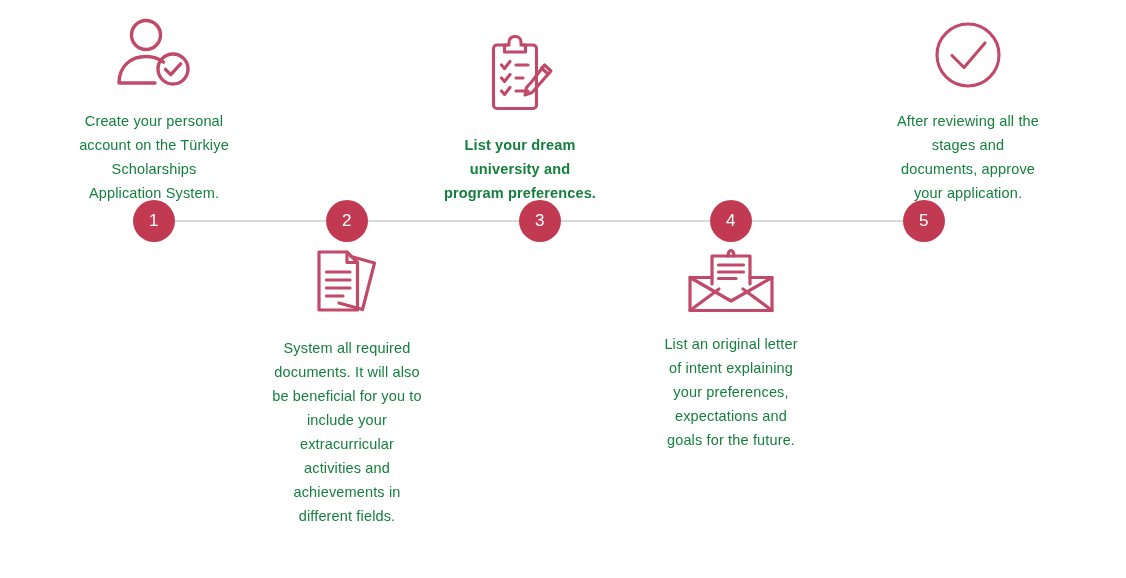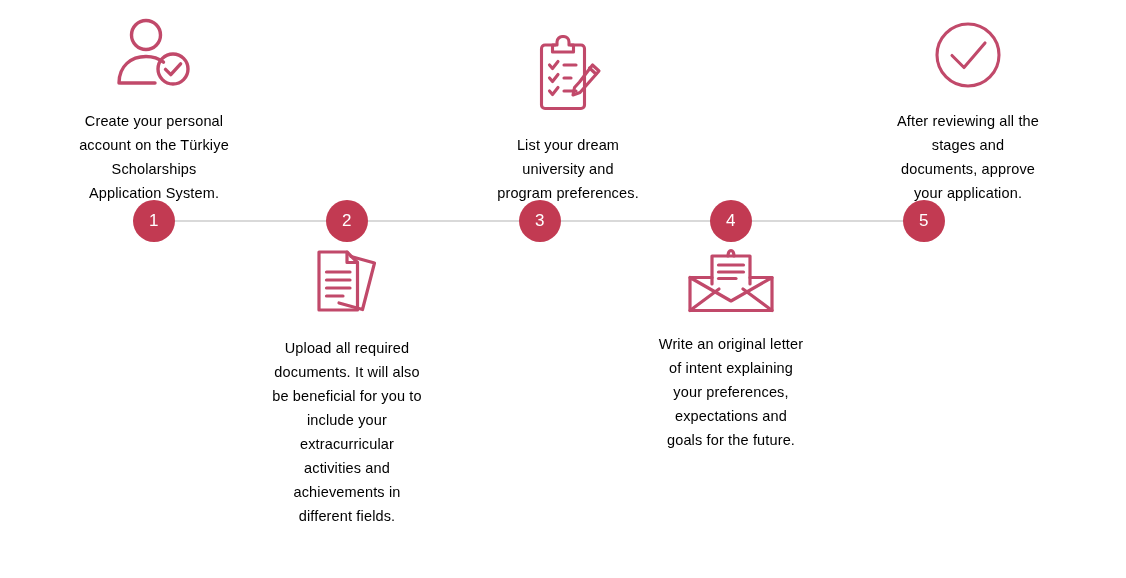--- a/index.html
+++ b/index.html
@@ -66,21 +66,21 @@
     display: block;
     margin: 0 auto;
     color: #c1496a;
   }
   .step-block.above .step-icon { margin-bottom: 16px; }
   .step-block.below .step-icon { margin-bottom: 14px; }
 
   .step-text {
     font-size: 14.5px;
     line-height: 24px;
-    color: #000000;
+    color: #15803d;
     letter-spacing: 0.15px;
     white-space: pre-line;
   }
 </style>
 </head>
 <body>
 
 <div id="timeline-root">
 
   <div class="connector-line"></div>
@@ -106,31 +106,31 @@
       <svg width="84" height="70" viewBox="0 0 84 70" fill="none" stroke="currentColor" stroke-width="3.2" stroke-linecap="round" stroke-linejoin="round">
         <path d="M46 8.5 L69.5 15 L57.5 61.5 L34 55"></path>
         <path d="M14 4 H42 L52.5 14.5 V62 H14 Z"></path>
         <path d="M42 4 V14.5 H52.5"></path>
         <line x1="21.5" y1="24" x2="45" y2="24"></line>
         <line x1="21.5" y1="32" x2="45" y2="32"></line>
         <line x1="21.5" y1="40" x2="45" y2="40"></line>
         <line x1="21.5" y1="48" x2="38" y2="48"></line>
       </svg>
     </span>
-    <div class="step-text">Upload all required
+    <div class="step-text">System all required
 documents. It will also
 be beneficial for you to
 include your
 extracurricular
 activities and
 achievements in
 different fields.</div>
   </div>
 
-  <div class="step-block above" style="left:568px;">
+  <div class="step-block above" style="left:520px;font-weight:bold;">
     <span class="step-icon">
       <svg width="70" height="78" viewBox="0 0 70 78" fill="none" stroke="currentColor" stroke-width="3.1" stroke-linecap="round" stroke-linejoin="round">
         <path d="M22 10 H12 C10 10 8.5 11.5 8.5 13.5 V70 C8.5 72 10 73.5 12 73.5 H48
                  C50 73.5 51.5 72 51.5 70 V13.5 C51.5 11.5 50 10 48 10 H38"></path>
         <path d="M24 10 V7 C24 3.7 26.7 1.5 30 1.5 C33.3 1.5 36 3.7 36 7 V10 H40.5 V17 H19.5 V10 Z"></path>
         <path d="M16.5 30 L19.5 33.5 L25 26.5"></path>
         <path d="M16.5 43 L19.5 46.5 L25 39.5"></path>
         <path d="M16.5 56 L19.5 59.5 L25 52.5"></path>
         <line x1="31" y1="30" x2="43" y2="30"></line>
         <line x1="31" y1="43" x2="38" y2="43"></line>
@@ -151,21 +151,21 @@
         <path d="M41 8 C41 4.5 42.5 2.5 44 2.5 C45.5 2.5 47 4.5 47 8"></path>
         <line x1="31.5" y1="17" x2="56.5" y2="17"></line>
         <line x1="31.5" y1="24" x2="56.5" y2="24"></line>
         <line x1="31.5" y1="30.5" x2="49" y2="30.5"></line>
         <path d="M3 29.5 L25 29.5 M63 29.5 L85 29.5"></path>
         <path d="M3 29.5 V62.5 H85 V29.5 L44 53 Z"></path>
         <path d="M3 62.5 L32 41"></path>
         <path d="M85 62.5 L56 41"></path>
       </svg>
     </span>
-    <div class="step-text">Write an original letter
+    <div class="step-text">List an original letter
 of intent explaining
 your preferences,
 expectations and
 goals for the future.</div>
   </div>
 
   <div class="step-block above" style="left:968px;">
     <span class="step-icon">
       <svg width="68" height="68" viewBox="0 0 68 68" fill="none" stroke="currentColor" stroke-width="3.1" stroke-linecap="round" stroke-linejoin="round">
         <circle cx="34" cy="34" r="31"></circle>

